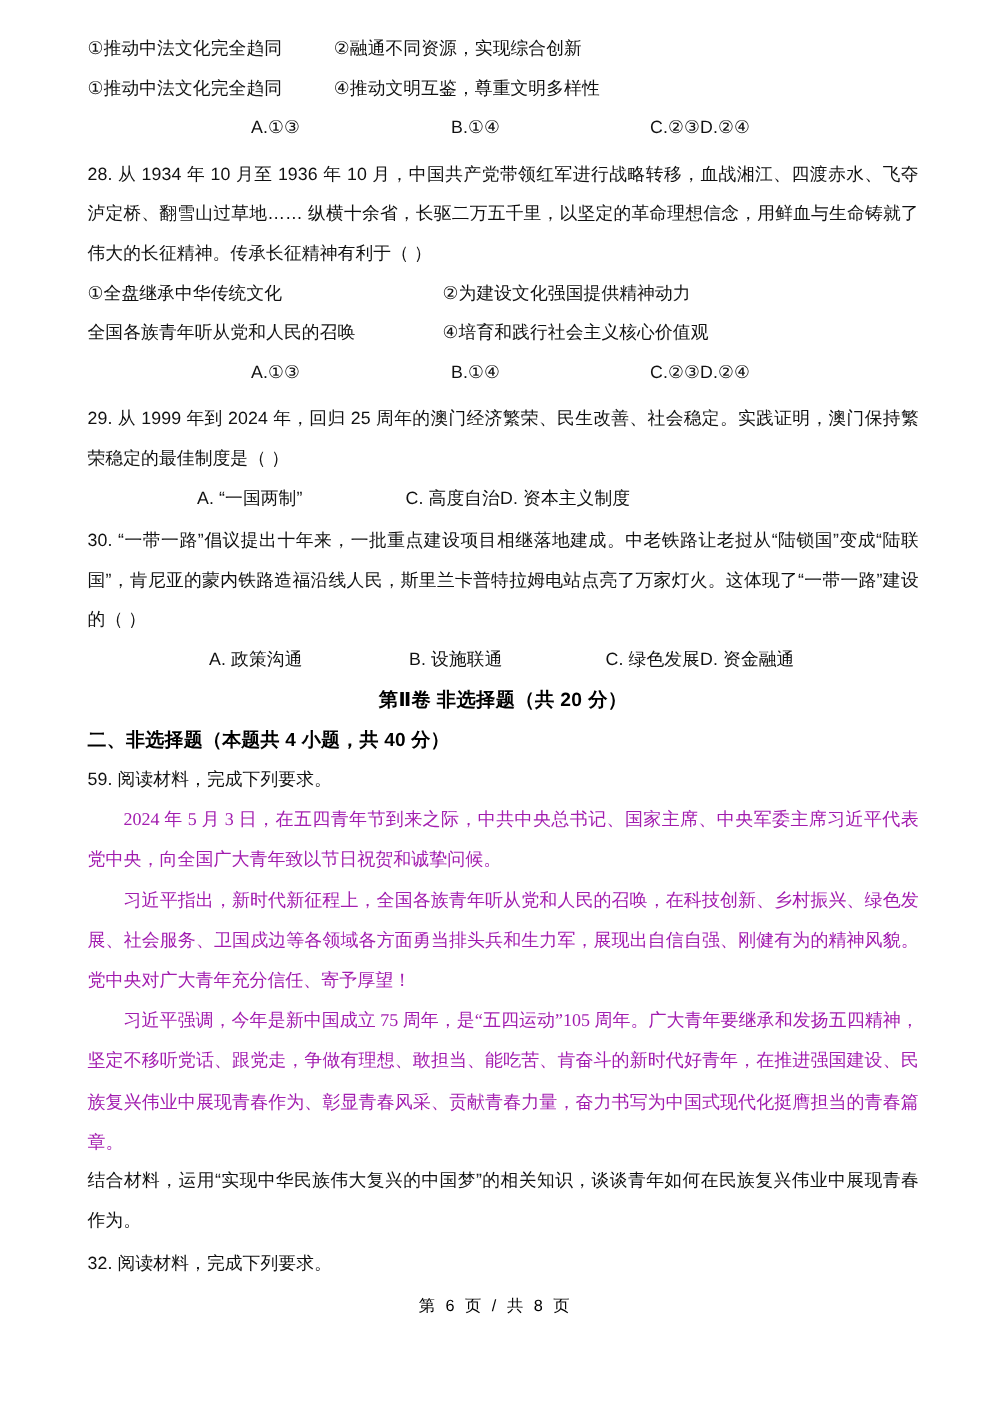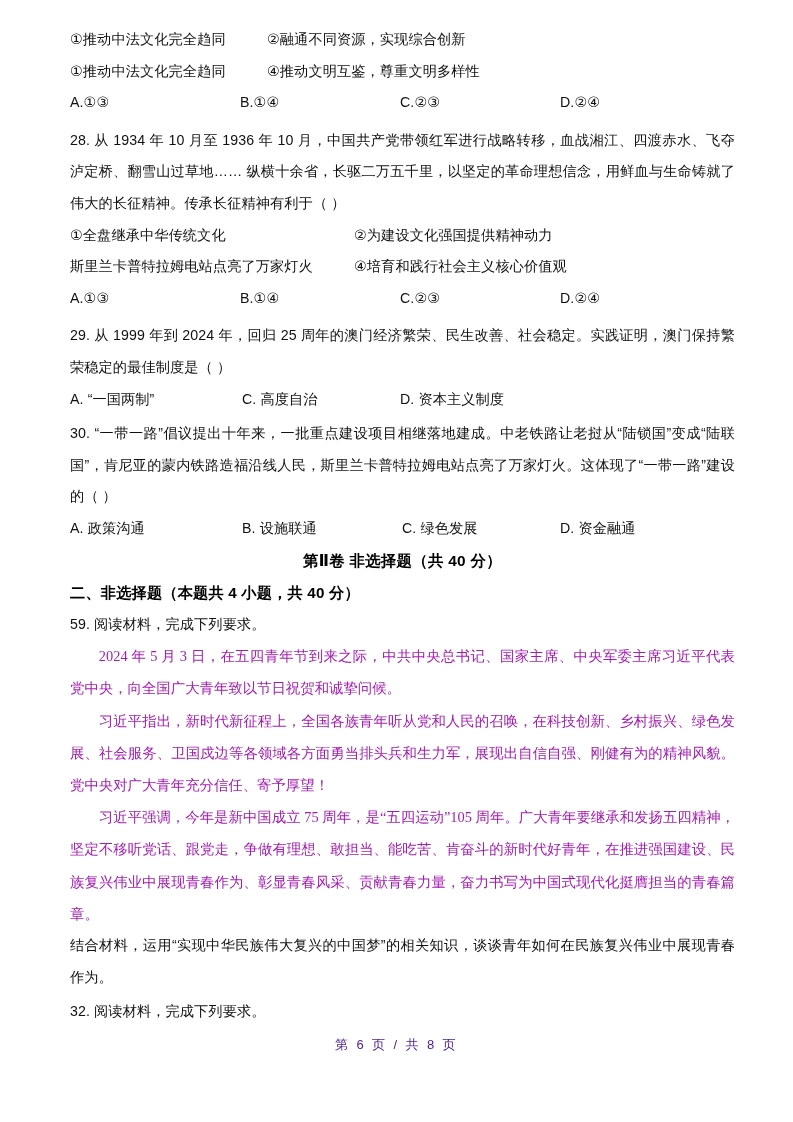--- a/index.html
+++ b/index.html
@@ -41,20 +41,21 @@
     line-height: 31.6px;
   }
   .suboptions .c1 { width: 197px; flex: 0 0 auto; }
   .suboptions .c2 { flex: 1 1 auto; }
   .suboptions.wide .c1 { width: 284px; }
 
   
   .abcd {
     display: flex;
     line-height: 31.6px;
+    text-align: right;
   }
   .abcd > span { flex: 0 0 auto; }
   .abcd .a { width: 170px; }
   .abcd .b { width: 160px; }
   .abcd .c { width: 160px; }
   .abcd .d { width: auto; }
 
   .abcd.txt .a { width: 172px; }
   .abcd.txt .b { width: 160px; }
   .abcd.txt .c { width: 158px; }
@@ -97,21 +98,21 @@
 
   
   .footer {
     position: absolute;
     left: 0;
     top: 1036px;
     width: 793px;
     text-align: center;
     font-size: 13px;
     letter-spacing: 2.4px;
-    color: #4c1d95;
+    color: #000000;
   }
 </style>
 </head>
 <body>
 
 <div class="page">
 
   <div class="suboptions body-text">
     <div class="row">
       <span class="c1">①推动中法文化完全趋同</span>
@@ -135,21 +136,21 @@
   <div class="q body-text">
     <div class="q-stem">28. 从 1934 年 10 月至 1936 年 10 月，中国共产党带领红军进行战略转移，血战湘江、四渡赤水、飞夺泸定桥、翻雪山过草地…… 纵横十余省，长驱二万五千里，以坚定的革命理想信念，用鲜血与生命铸就了伟大的长征精神。传承长征精神有利于（    ）</div>
   </div>
 
   <div class="suboptions wide body-text">
     <div class="row">
       <span class="c1">①全盘继承中华传统文化</span>
       <span class="c2">②为建设文化强国提供精神动力</span>
     </div>
     <div class="row">
-      <span class="c1">斯里兰卡普特拉姆电站点亮了万家灯火</span>
+      <span class="c1">全国各族青年听从党和人民的召唤</span>
       <span class="c2">④培育和践行社会主义核心价值观</span>
     </div>
   </div>
 
   <div class="abcd body-text">
     <span class="a">A.①③</span>
     <span class="b">B.①④</span>
     <span class="c">C.②③</span>
     <span class="d">D.②④</span>
   </div>
@@ -172,21 +173,21 @@
     <div class="q-stem">30. “一带一路”倡议提出十年来，一批重点建设项目相继落地建成。中老铁路让老挝从“陆锁国”变成“陆联国”，肯尼亚的蒙内铁路造福沿线人民，斯里兰卡普特拉姆电站点亮了万家灯火。这体现了“一带一路”建设的（    ）</div>
   </div>
 
   <div class="abcd txt body-text">
     <span class="a">A. 政策沟通</span>
     <span class="b">B. 设施联通</span>
     <span class="c">C. 绿色发展</span>
     <span class="d">D. 资金融通</span>
   </div>
 
-  <div class="part-heading">第Ⅱ卷 非选择题（共 40 分）</div>
+  <div class="part-heading">第Ⅱ卷 非选择题（共 20 分）</div>
   <div class="section-heading">二、非选择题（本题共 4 小题，共 40 分）</div>
 
   <div class="body-text">59. 阅读材料，完成下列要求。</div>
 
   <div class="material">2024 年 5 月 3 日，在五四青年节到来之际，中共中央总书记、国家主席、中央军委主席习近平代表党中央，向全国广大青年致以节日祝贺和诚挚问候。</div>
   <div class="material">习近平指出，新时代新征程上，全国各族青年听从党和人民的召唤，在科技创新、乡村振兴、绿色发展、社会服务、卫国戍边等各领域各方面勇当排头兵和生力军，展现出自信自强、刚健有为的精神风貌。党中央对广大青年充分信任、寄予厚望！</div>
   <div class="material">习近平强调，今年是新中国成立 75 周年，是“五四运动”105 周年。广大青年要继承和发扬五四精神，坚定不移听党话、跟党走，争做有理想、敢担当、能吃苦、肯奋斗的新时代好青年，在推进强国建设、民族复兴伟业中展现青春作为、彰显青春风采、贡献青春力量，奋力书写为中国式现代化挺膺担当的青春篇章。</div>
 
   <div class="q body-text">结合材料，运用“实现中华民族伟大复兴的中国梦”的相关知识，谈谈青年如何在民族复兴伟业中展现青春作为。</div>
 

